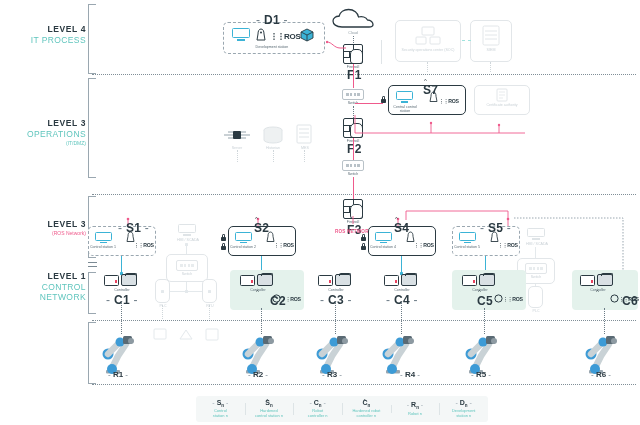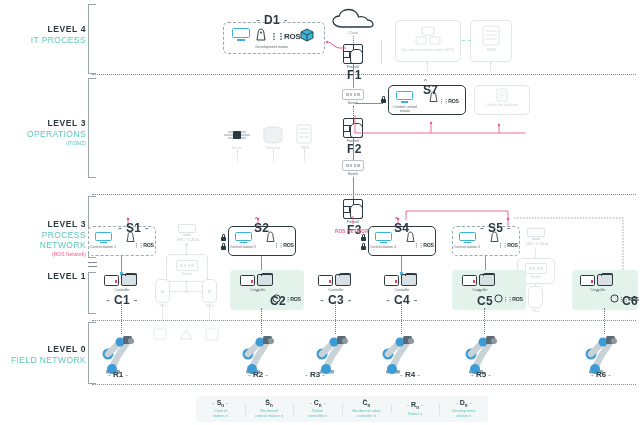--- a/index.html
+++ b/index.html
@@ -125,29 +125,25 @@
     <div class="lvl-num">LEVEL 4</div>
     <div class="lvl-net">IT PROCESS</div>
   </div>
   <div class="lvl-label" style="top:118px">
     <div class="lvl-num">LEVEL 3</div>
     <div class="lvl-net">OPERATIONS</div>
     <div class="lvl-sub">(IT/DMZ)</div>
   </div>
   <div class="lvl-label" style="top:219px">
     <div class="lvl-num">LEVEL 3</div>
-    <div class="lvl-net">PROCESS NETWORK</div>
     <div class="lvl-sub pink">(ROS Network)</div>
   </div>
   <div class="lvl-label" style="top:271px">
     <div class="lvl-num">LEVEL 1</div>
-  </div>
-  <div class="lvl-label" style="top:344px">
-    <div class="lvl-num">LEVEL 0</div>
-    <div class="lvl-net">FIELD NETWORK</div>
+    <div class="lvl-net">CONTROL NETWORK</div>
   </div>
 
   <div class="brace" style="top:4px;height:70px"></div>
   <div class="brace" style="top:78px;height:100px"></div>
   <div class="brace" style="top:196px;height:62px"></div>
   <div class="brace" style="top:272px;height:42px"></div>
   <div class="brace" style="top:322px;height:62px"></div>
   <div class="tick" style="top:262px"></div>
   <div class="tick" style="top:266px"></div>
 
@@ -581,21 +577,21 @@
   <svg class="robot" style="left:312px;top:330px" viewBox="0 0 46 46">
     <path d="M13 40 L20 26 L28 14" stroke="#c9d2d6" stroke-width="6.5" fill="none" stroke-linecap="round"></path>
     <rect x="8" y="40" width="14" height="3.5" rx="1" fill="#9aa7b0"></rect>
     <circle cx="14" cy="39" r="5" fill="#3d9bd6"></circle>
     <circle cx="10" cy="24" r="5.5" fill="#3d9bd6"></circle>
     <path d="M10 24 L20 14" stroke="#c9d2d6" stroke-width="6.5" fill="none" stroke-linecap="round"></path>
     <circle cx="22" cy="12" r="4.5" fill="#3d9bd6"></circle>
     <rect x="25" y="6" width="9" height="8" rx="1.5" fill="#5a6a74"></rect>
     <circle cx="33" cy="11" r="3" fill="#8d9aa2"></circle>
   </svg>
-  <div class="rtag" style="left:305px;top:370px">
+  <div class="rtag" style="left:322px;top:370px">
     <span class="dash">- </span>R3<span class="dash"> -</span>
   </div>
 
   <svg class="robot" style="left:378px;top:330px" viewBox="0 0 46 46">
     <path d="M13 40 L20 26 L28 14" stroke="#c9d2d6" stroke-width="6.5" fill="none" stroke-linecap="round"></path>
     <rect x="8" y="40" width="14" height="3.5" rx="1" fill="#9aa7b0"></rect>
     <circle cx="14" cy="39" r="5" fill="#3d9bd6"></circle>
     <circle cx="10" cy="24" r="5.5" fill="#3d9bd6"></circle>
     <path d="M10 24 L20 14" stroke="#c9d2d6" stroke-width="6.5" fill="none" stroke-linecap="round"></path>
     <circle cx="22" cy="12" r="4.5" fill="#3d9bd6"></circle>

